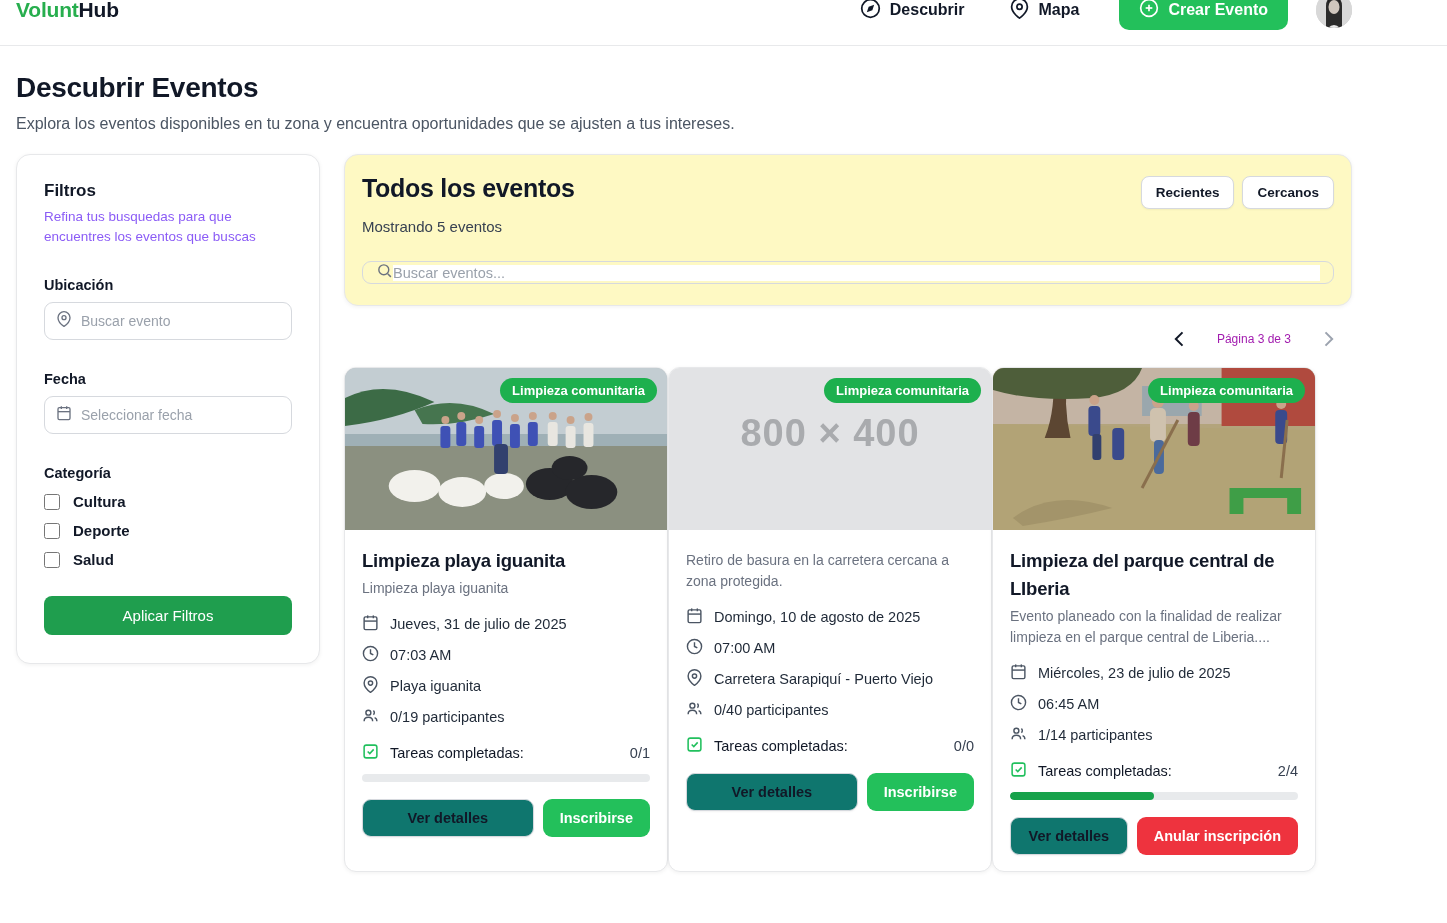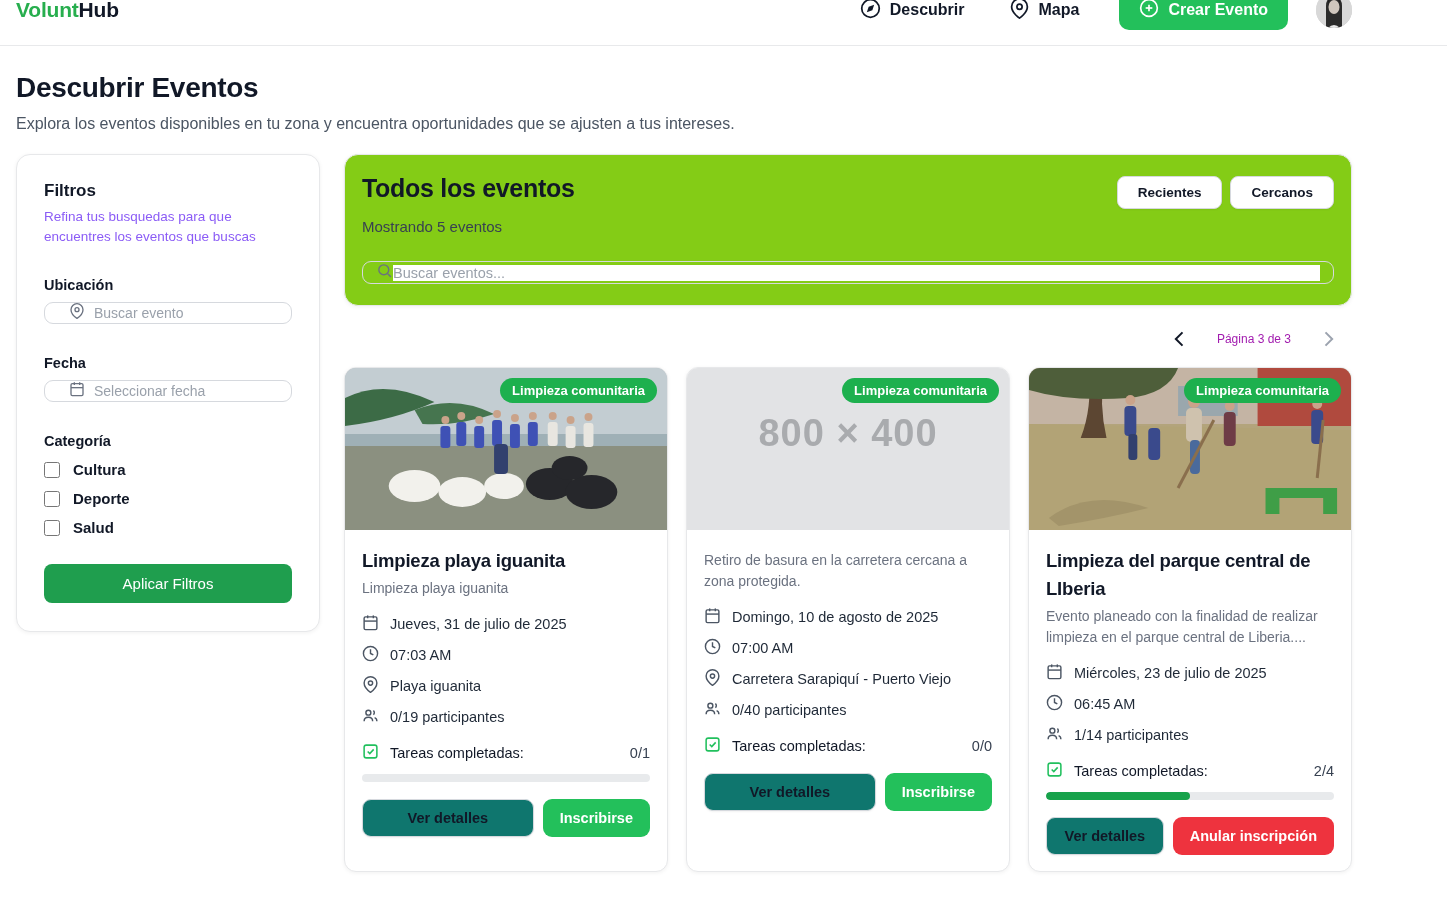--- a/index.html
+++ b/index.html
@@ -34,59 +34,59 @@
   .content { display:flex; gap:24px; margin:21px 16px 0; }
 
   
   .filters-card { width:304px; flex:none; align-self:flex-start; background:#fff;
     border:1px solid #e7e8ea; border-radius:14px; box-shadow:0 1px 4px rgba(0,0,0,.06);
     padding:26px 27px 28px; }
   .filters-title { font-size:17px; font-weight:700; }
   .filters-desc { margin-top:6px; font-size:13.5px; line-height:1.45; color:#8b5cf6; width:220px; }
   .fgroup { margin-top:31px; }
   .flabel { font-size:14.5px; font-weight:700; margin-bottom:9px; }
-  .finput { display:flex; align-items:center; gap:9px; height:22px; border:1px solid #d6d9de;
-    border-radius:9px; padding:0 24px; background:#fff; }
+  .finput { display:flex; align-items:center; gap:9px; height:38px; border:1px solid #d6d9de;
+    border-radius:9px; padding:0 11px; background:#fff; }
   .finput svg { width:16px; height:16px; color:#6b7280; flex:none; }
   .finput input { border:none; outline:none; width:100%; font-size:14px; color:#374151;
     font-family:"Liberation Sans",sans-serif; background:transparent; }
   .finput input::placeholder { color:#9aa1ab; }
   .cat-item { display:flex; align-items:center; gap:13px; margin-top:12px; cursor:pointer; }
   .cat-item input { width:16px; height:16px; accent-color:#1fa94f; cursor:pointer; }
   .cat-item span { font-size:15px; font-weight:700; }
   .btn-apply { margin-top:28px; width:100%; height:39px; background:#1f9e4e; color:#fff;
     border:none; border-radius:8px; font-size:15px; font-weight:400; cursor:pointer; }
 
   
   .main-col { width:1008px; flex:none; }
-  .events-panel { background:#84cc16; border:1px solid #e7e8ea; border-radius:14px;
+  .events-panel { background:#fef9c3; border:1px solid #e7e8ea; border-radius:14px;
     box-shadow:0 1px 4px rgba(0,0,0,.06); padding:19px 17px 21px; }
   .panel-top { display:flex; align-items:flex-start; justify-content:space-between; }
   .panel-title { font-size:25px; font-weight:700; letter-spacing:-.3px; }
   .sort-btns { display:flex; gap:8px; margin-top:2px; }
-  .sort-btn { background:#fff; border:1px solid #d6d9de; border-radius:8px; padding:8px 20px;
+  .sort-btn { background:#fff; border:1px solid #d6d9de; border-radius:8px; padding:8px 14px;
     font-size:13.5px; font-weight:700; color:#111827; cursor:pointer;
     box-shadow:0 1px 2px rgba(0,0,0,.05); font-family:"Liberation Sans",sans-serif; }
   .showing { margin-top:9px; font-size:15px; color:#374151; }
   .search-box { margin-top:26px; display:flex; align-items:center; height:23px;
     border:1px solid #d6d9de; border-radius:9px; padding:0 13px; }
   .search-box svg { width:17px; height:17px; color:#6b7280; flex:none; }
   .search-box input { border:none; outline:none; width:100%; font-size:14.5px; color:#374151;
     font-family:"Liberation Sans",sans-serif; }
   .search-box input::placeholder { color:#9aa1ab; }
 
   .pagination { display:flex; align-items:center; justify-content:flex-end; gap:27px;
     margin:23px 14px 18px 0; }
   .pag-chev { width:20px; height:20px; cursor:pointer; }
   .pag-chev.prev { color:#111827; }
   .pag-chev.next { color:#9ca3af; }
   .pag-label { font-size:12px; color:#a21caf; }
 
   
-  .grid { display:grid; grid-template-columns:repeat(3,324px); gap:18px; }
+  .grid { display:grid; grid-template-columns:repeat(3,324px); }
   .card { background:#fff; border:1px solid #e7e8ea; border-radius:12px; overflow:hidden;
     box-shadow:0 1px 4px rgba(0,0,0,.06); display:flex; flex-direction:column; }
   .card-img { position:relative; height:162px; flex:none; background:#e2e3e5; }
   .card-img svg.photo { position:absolute; inset:0; width:100%; height:100%; }
   .ph-text { position:absolute; left:0; right:0; top:44px; text-align:center; font-size:38px;
     font-weight:700; color:#a9abae; letter-spacing:1px; }
   .badge { position:absolute; top:10px; right:10px; background:#1db04e; color:#fff;
     font-size:13px; font-weight:700; padding:5px 12px; border-radius:999px; }
   .card-body { padding:17px 17px 16px; }
   .card-title { font-size:18.5px; font-weight:700; line-height:1.5; letter-spacing:-.2px; }

